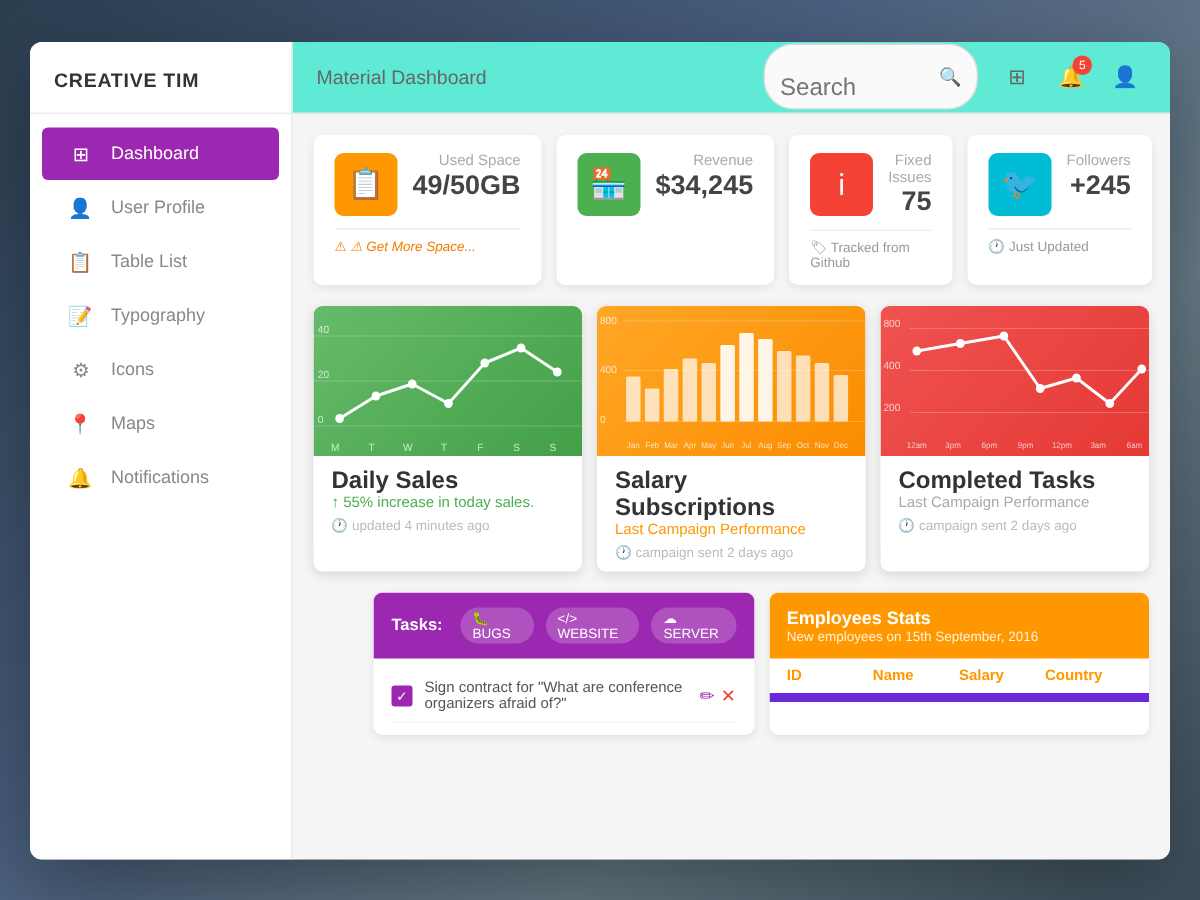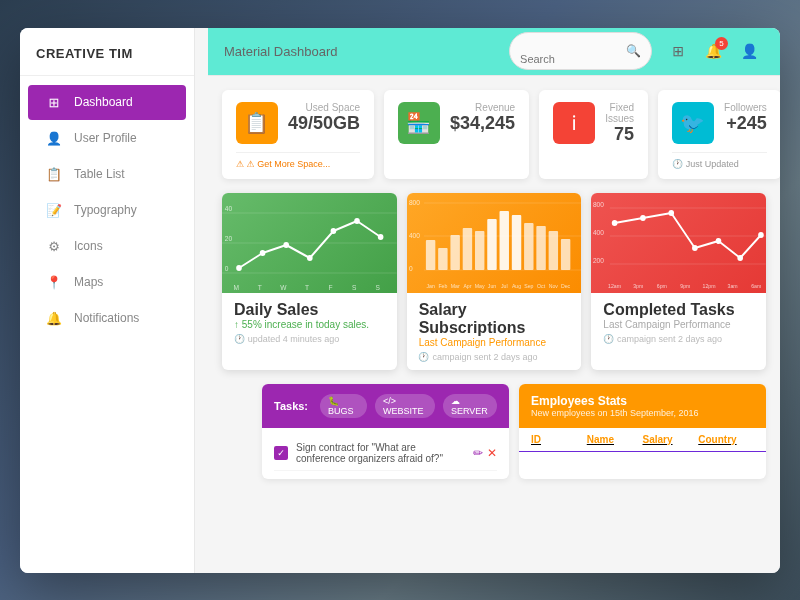--- a/index.html
+++ b/index.html
@@ -9,21 +9,20 @@
       display: flex; align-items: center; justify-content: center;
       font-family: 'Segoe UI', Arial, sans-serif;
     }
     .app-window {
       width: 760px; height: 545px;
       background: #f5f5f5;
       border-radius: 8px;
       box-shadow: 0 20px 60px rgba(0,0,0,0.4);
       display: flex;
       overflow: hidden;
-      gap: 13px;
     }
     
     .sidebar {
       width: 175px; min-width: 175px;
       background: #fff;
       display: flex; flex-direction: column;
       border-right: 1px solid #e8e8e8;
     }
     .sidebar-logo {
       padding: 18px 16px 14px;
@@ -57,21 +56,21 @@
     }
     .topbar-title { font-size: 13px; color: #666; flex: 1; }
     .search-box {
       display: flex; align-items: center;
       border: 1px solid #ddd; border-radius: 20px;
       padding: 4px 10px; gap: 6px;
       background: #fafafa;
     }
     .search-box input {
       border: none; background: transparent; outline: none;
-      font-size: 11px; color: #666; width: 100px; margin-top: 16px;
+      font-size: 16px; color: #666; width: 100px; margin-top: 16px;
     }
     .topbar-icons { display: flex; gap: 8px; align-items: center; }
     .topbar-icon-btn {
       width: 28px; height: 28px; border-radius: 50%;
       display: flex; align-items: center; justify-content: center;
       font-size: 14px; color: #666; cursor: pointer; position: relative;
     }
     .badge {
       position: absolute; top: 0; right: 0;
       background: #f44336; color: #fff; font-size: 8px;
@@ -130,21 +129,21 @@
     .task-checkbox { width: 14px; height: 14px; border: 2px solid #9c27b0; border-radius: 2px; flex-shrink: 0; display: flex; align-items: center; justify-content: center; }
     .task-checkbox.checked { background: #9c27b0; }
     .task-text { flex: 1; font-size: 10px; color: #555; }
     .task-actions { display: flex; gap: 4px; }
     .task-action-btn { color: #aaa; cursor: pointer; font-size: 12px; }
     
     .emp-card { flex: 1; background: #fff; border-radius: 6px; overflow: hidden; box-shadow: 0 2px 6px rgba(0,0,0,0.08); }
     .emp-header { background: #ff9800; padding: 10px 12px; }
     .emp-title { font-size: 12px; font-weight: 700; color: #fff; }
     .emp-sub { font-size: 9px; color: rgba(255,255,255,0.85); }
-    .emp-table-header { display: flex; padding: 6px 12px; border-bottom: 1px solid #6d28d9; text-decoration: underline; }
+    .emp-table-header { display: flex; padding: 6px 12px; border-bottom: 6px solid #6d28d9; }
     .emp-col { flex: 1; font-size: 10px; color: #ff9800; font-weight: 600; }
   </style>
 </head>
 <body>
 
 <div class="app-window">
 
   <div class="sidebar">
     <div class="sidebar-logo">CREATIVE TIM</div>
     <nav class="sidebar-nav">
@@ -203,39 +202,42 @@
       <div class="stat-cards" id="stat-cards-container">
           <div class="stat-card">
       <div class="stat-card-top">
         <div class="stat-icon" style="background:#ff9800">📋</div>
         <div class="stat-info">
           <div class="stat-label">Used Space</div>
           <div class="stat-value">49/50GB</div>
         </div>
       </div>
       <div class="stat-footer">
-        <span style="color:#f57c00;">⚠ <span style="color:#f57c00;">⚠ Get More Space...</span></span>
+        <span style="color:#f57c00;">⚠ <span style="color:#f57c00;font-style:italic;">⚠ Get More Space...</span></span>
       </div>
           </div>
           <div class="stat-card">
       <div class="stat-card-top">
         <div class="stat-icon" style="background:#4caf50">🏪</div>
         <div class="stat-info">
           <div class="stat-label">Revenue</div>
           <div class="stat-value">$34,245</div>
         </div>
       </div>
           </div>
           <div class="stat-card">
       <div class="stat-card-top">
         <div class="stat-icon" style="background:#f44336">ℹ</div>
         <div class="stat-info">
           <div class="stat-label">Fixed Issues</div>
           <div class="stat-value">75</div>
         </div>
+      </div>
+      <div class="stat-footer">
+        <span style="">🏷 Tracked from Github</span>
       </div>
           </div>
           <div class="stat-card">
       <div class="stat-card-top">
         <div class="stat-icon" style="background:#00bcd4">🐦</div>
         <div class="stat-info">
           <div class="stat-label">Followers</div>
           <div class="stat-value">+245</div>
         </div>
       </div>

